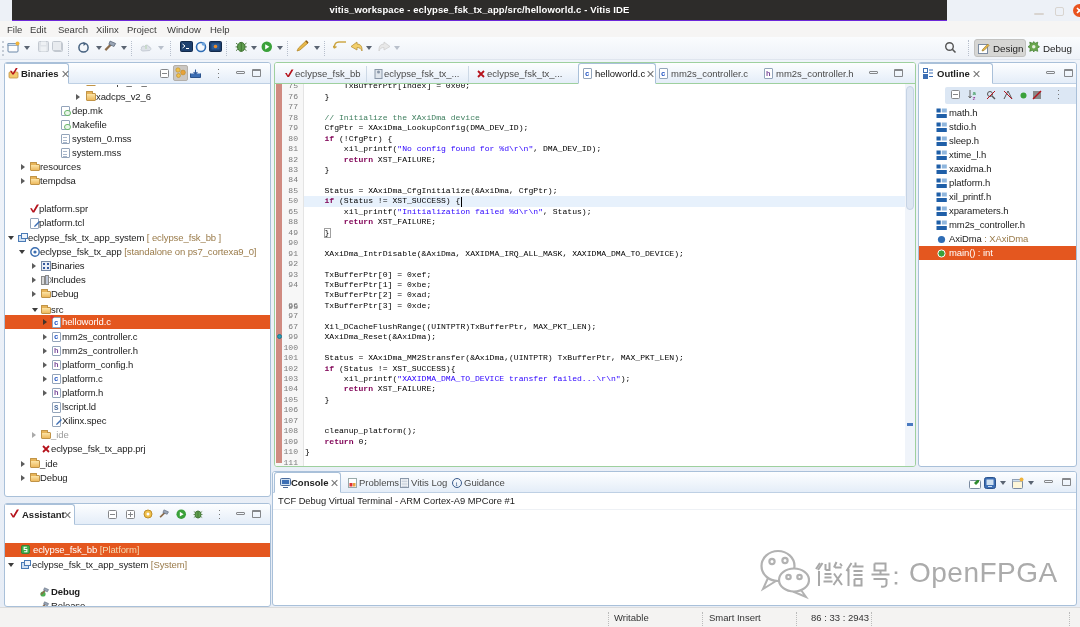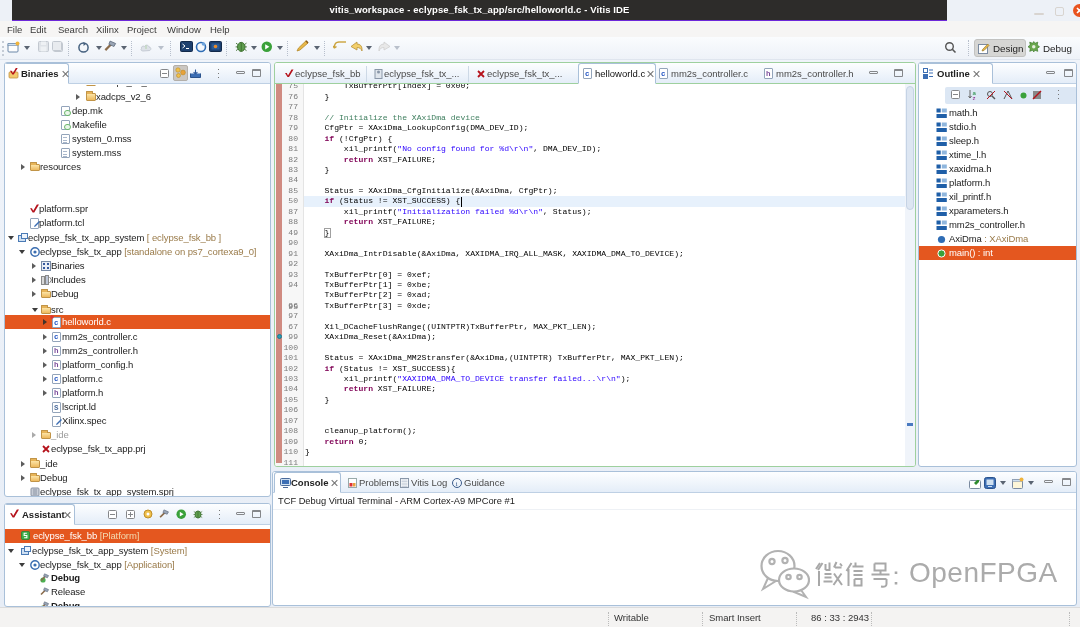--- a/index.html
+++ b/index.html
@@ -233,20 +233,25 @@
         </div>
 <div class="row" style="top:60.9px">
           <span class="docic lines" style="left:56px"></span>
           <span class="tx " style="left:67px">system.mss</span>
         </div>
 <div class="row" style="top:75.0px">
           <span class="arr" style="left:16px;border-left-color:#5c5c5c"></span>
           <span class="fold" style="left:25px"></span>
           <span class="tx " style="left:35px">resources</span>
         </div>
+<div class="row" style="top:89.1px">
+          <span class="arr" style="left:16px;border-left-color:#5c5c5c"></span>
+          <span class="fold" style="left:25px"></span>
+          <span class="tx " style="left:35px">tempdsa</span>
+        </div>
 <div class="row" style="top:117.3px">
           <span class="ic" style="left:24px;top:2px"><svg width="11" height="10" viewBox="0 0 11 10">
               <g transform="scale(1.05)">
                 <path d="M1 4 L3.5 8 L5 8 L9.5 0.5 L7.5 0.5 L4 6.5 L2.8 4 Z" fill="#b5121b"></path>
               </g>
             </svg></span>
           <span class="tx " style="left:34px">platform.spr</span>
         </div>
 <div class="row" style="top:131.4px">
           <span class="docic " style="left:25px"></span>
@@ -370,27 +375,20 @@
 <div class="row" style="top:371.8px">
           <span class="arr" style="left:16px;border-left-color:#5c5c5c"></span>
           <span class="fold" style="left:25px"></span>
           <span class="tx " style="left:35px">_ide</span>
         </div>
 <div class="row" style="top:386.0px">
           <span class="arr" style="left:16px;border-left-color:#5c5c5c"></span>
           <span class="fold" style="left:25px"></span>
           <span class="tx " style="left:35px">Debug</span>
         </div>
-<div class="row" style="top:400.1px">
-          <span class="ic" style="left:25px;top:2px"><svg width="10" height="10" viewBox="0 0 10 10">
-              <rect x="1" y="1" width="8" height="8" rx="1" fill="#c8cdd6" stroke="#8a93a3"></rect>
-              <path d="M3 3 L7 3 M3 5 L7 5 M3 7 L7 7" stroke="#8a93a3"></path>
-            </svg></span>
-          <span class="tx " style="left:35px">eclypse_fsk_tx_app_system.sprj</span>
-        </div>
 </div>
 </div>
 <div class="abs panel" style="left:4px;top:503px;width:267px;height:104px">
 <div class="tabstrip"></div>
 <div class="vtab" style="left:-1px;width:71px;border-radius:0 3px 0 0"></div>
 <span class="ic" style="left:4px;top:5px"><svg width="11" height="10" viewBox="0 0 11 10">
           <g transform="scale(1.05)">
             <path d="M1 4 L3.5 8 L5 8 L9.5 0.5 L7.5 0.5 L4 6.5 L2.8 4 Z" fill="#b5121b"></path>
           </g>
         </svg></span>
@@ -422,45 +420,37 @@
           </g>
         </svg></span>
 <span class="ic" style="left:188px;top:5px"><svg width="10" height="10" viewBox="0 0 10 10">
           <ellipse cx="5" cy="5.5" rx="3" ry="3.6" fill="#5e9e4e" stroke="#3c6e2e" stroke-width="0.8"></ellipse>
           <line x1="5" y1="2" x2="5" y2="9" stroke="#3c6e2e" stroke-width="0.7"></line>
           <path d="M2.2 3.5 L0.8 2.5 M2 5.5 L0.5 5.5 M2.2 7.5 L0.8 8.5 M7.8 3.5 L9.2 2.5 M8 5.5 L9.5 5.5 M7.8 7.5 L9.2 8.5" stroke="#3c6e2e" stroke-width="0.7"></path>
         </svg></span>
 <div class="abs dots3" style="left:213px;top:5px"></div>
 <div class="abs minbtn" style="left:231px;top:8px"></div>
 <div class="abs maxbtn" style="left:247px;top:6px"></div>
-<div class="abs" style="left:0;top:22px;width:265px;height:82px;overflow:hidden">
+<div class="abs" style="left:0;top:36px;width:265px;height:82px;overflow:hidden">
 <div class="row sel" style="top:2.5px">
           <span class="ic" style="left:16px;top:2px"><svg width="9" height="9" viewBox="0 0 9 9">
               <g transform="scale(0.9)">
                 <rect x="0.5" y="0.5" width="9" height="9" rx="1.5" fill="#3fae49" stroke="#2e8236"></rect>
                 <path d="M6.5 2.5 H3.5 V5 H6.5 V7.5 H3.5" fill="none" stroke="#fff" stroke-width="1.2"></path>
               </g>
             </svg></span>
           <span class="tx " style="left:28px">eclypse_fsk_bb <span class="dec">[Platform]</span></span>
         </div>
 <div class="row" style="top:17.5px">
           <span class="arrd" style="left:3px;border-top-color:#3c3c3c"></span>
           <span class="ic" style="left:16px;top:2px"><svg width="10" height="9" viewBox="0 0 10 9">
               <rect x="0.5" y="2.5" width="7" height="6" fill="#cfe0f2" stroke="#4a7ab5"></rect>
               <rect x="3.5" y="0.5" width="6" height="5" fill="#eef4fb" stroke="#4a7ab5"></rect>
             </svg></span>
           <span class="tx " style="left:27px">eclypse_fsk_tx_app_system <span class="dec">[System]</span></span>
-        </div>
-<div class="row" style="top:31.5px">
-          <span class="arrd" style="left:14px;border-top-color:#3c3c3c"></span>
-          <span class="ic" style="left:25px;top:2px"><svg width="10" height="10" viewBox="0 0 10 10">
-              <circle cx="5" cy="5" r="4.2" fill="none" stroke="#3a6db0" stroke-width="1.4"></circle>
-              <circle cx="5" cy="5" r="1.6" fill="#3a6db0"></circle>
-            </svg></span>
-          <span class="tx " style="left:35px">eclypse_fsk_tx_app <span class="dec">[Application]</span></span>
         </div>
 <div class="row" style="top:45.0px">
           <span class="ic" style="left:35px;top:2px"><svg width="10" height="10" viewBox="0 0 10 10">
               <circle cx="3" cy="7" r="2.6" fill="#4caf50"></circle>
               <path d="M1 7.5 L5.5 3" stroke="#8a6b4a" stroke-width="1.6"></path>
               <path d="M4.5 0.8 L8.6 2.6 L7.4 4.8 L3.6 3.2 Z" fill="#9aa5b5" stroke="#5d6a7d" stroke-width="0.6"></path>
             </svg></span>
           <span class="tx " style="left:46px"><b>Debug</b></span>
         </div>
 <div class="row" style="top:59.0px">
@@ -538,21 +528,21 @@
 <div class="cl" style="top:60.1px">        xil_printf(<span class="str">"No config found for %d\r\n"</span>, DMA_DEV_ID);</div>
 <div class="ln" style="top:70.55px">82</div>
 <div class="cl" style="top:70.55px">        <span class="kw">return</span> XST_FAILURE;</div>
 <div class="ln" style="top:81.0px">83</div>
 <div class="cl" style="top:81.0px">    }</div>
 <div class="ln" style="top:91.45px">84</div>
 <div class="ln" style="top:101.9px">85</div>
 <div class="cl" style="top:101.9px">    Status = XAxiDma_CfgInitialize(&amp;AxiDma, CfgPtr);</div>
 <div class="ln" style="top:112.35px">50</div>
 <div class="cl" style="top:112.35px">    <span class="kw">if</span> (Status != XST_SUCCESS) {</div>
-<div class="ln" style="top:122.8px">87</div>
+<div class="ln" style="top:122.8px">65</div>
 <div class="cl" style="top:122.8px">        xil_printf(<span class="str">"Initialization failed %d\r\n"</span>, Status);</div>
 <div class="ln" style="top:133.25px">88</div>
 <div class="cl" style="top:133.25px">        <span class="kw">return</span> XST_FAILURE;</div>
 <div class="ln" style="top:143.7px">49</div>
 <div class="cl" style="top:143.7px">    }</div>
 <div class="ln" style="top:154.15px">90</div>
 <div class="ln" style="top:164.6px">91</div>
 <div class="cl" style="top:164.6px">    XAxiDma_IntrDisable(&amp;AxiDma, XAXIDMA_IRQ_ALL_MASK, XAXIDMA_DMA_TO_DEVICE);</div>
 <div class="ln" style="top:175.05px">92</div>
 <div class="ln" style="top:185.5px">93</div>

